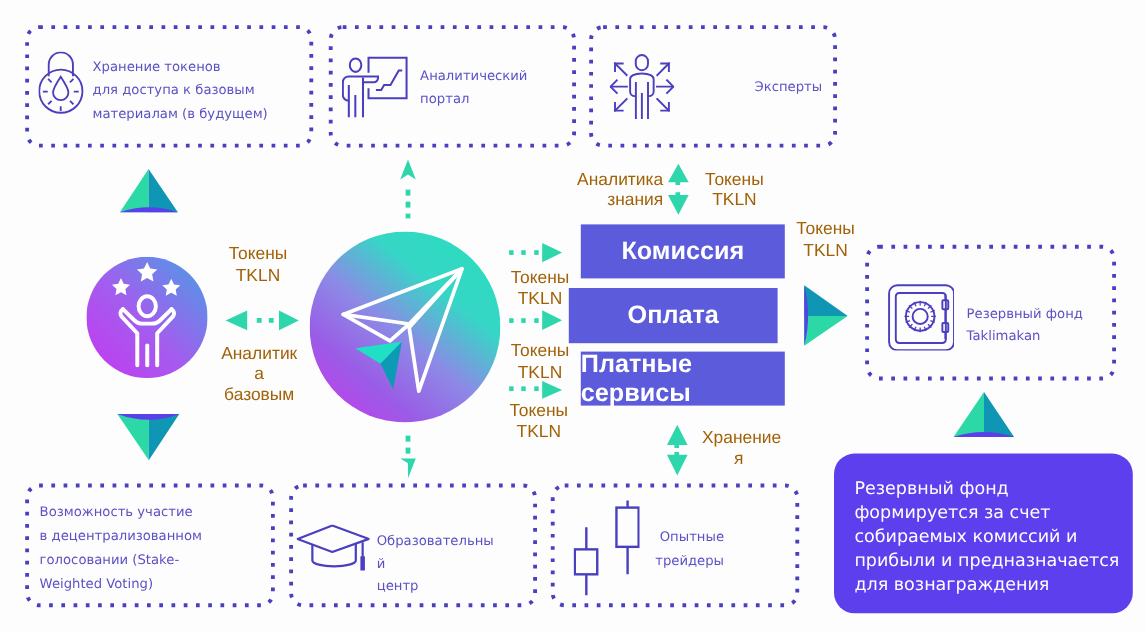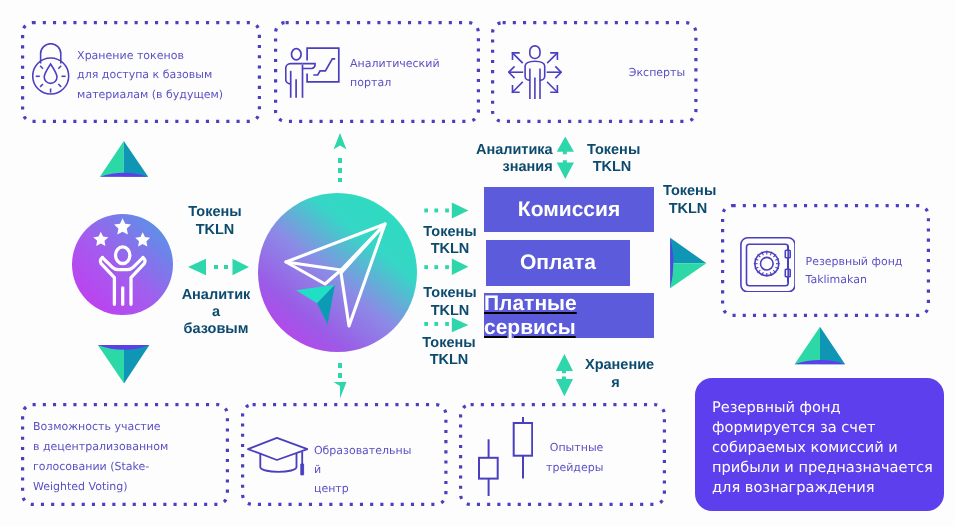--- a/index.html
+++ b/index.html
@@ -12,22 +12,22 @@
 
   
   .dcard{position:absolute;box-sizing:border-box;}
   .dcard .inner{position:absolute;inset:0;display:flex;align-items:center;}
   .dcard .inner > span[data-name$="-icon"]{display:block;line-height:0;}
   .dcard > svg{position:absolute;left:0;top:0;overflow:visible;}
 
   .cardtext{color:#5B51C4;font-size:11px;line-height:19.7px;white-space:pre;
     font-family:"DejaVu Sans",sans-serif;letter-spacing:0px;}
 
-  .glabel{position:absolute;color:#0c4a6e;font-size:14.5px;line-height:17.4px;
-    white-space:pre-line;text-align:center;font-family:"Liberation Sans",sans-serif;font-weight:bold;}
+  .glabel{position:absolute;color:#a16207;font-size:14.5px;line-height:17.4px;
+    white-space:pre-line;text-align:center;font-family:"Liberation Sans",sans-serif;}
 
   .sbox{position:absolute;background:#5B5BDB;display:flex;align-items:center;
     justify-content:center;}
   .sbox span{color:#fff;font-size:21px;font-weight:bold;letter-spacing:0px;}
 
   .note{position:absolute;background:#5D3FEE;border-radius:17px;box-sizing:border-box;}
   .note span{color:#fff;font-size:14.6px;line-height:19.9px;white-space:pre;
     display:block;font-family:"DejaVu Sans",sans-serif;}
 </style>
 </head>
@@ -213,24 +213,24 @@
     <span style="position:absolute;left:17px;top:20px;" data-name="reserve-fund-note-text">Резервный фонд
 формируется за счет
 собираемых комиссий и
 прибыли и предназначается
 для вознаграждения</span>
   </div>
 
   <div class="sbox" style="left:484px;top:187px;width:170px;height:45px;" data-name="commission-box">
     <span data-name="commission-label">Комиссия</span>
   </div>
-  <div class="sbox" style="left:486px;top:240px;width:144px;height:46px;" data-name="payment-box">
+  <div class="sbox" style="left:474px;top:240px;width:174px;height:46px;" data-name="payment-box">
     <span data-name="payment-label">Оплата</span>
   </div>
-  <div class="sbox" style="left:484px;top:293px;width:170px;height:45px;text-decoration:underline;" data-name="paid-services-box">
+  <div class="sbox" style="left:484px;top:293px;width:170px;height:45px;" data-name="paid-services-box">
     <span data-name="paid-services-label">Платные сервисы</span>
   </div>
 
   <div class="abs" style="left:258px;top:193px;width:159px;height:159px;" data-name="taklimakan-logo">
     <svg width="159" height="159" viewBox="0 0 159 159">
       <defs>
         <linearGradient id="cg" x1="0.88" y1="0.06" x2="0.17" y2="0.93">
           <stop offset="0" stop-color="#2BDCBE"></stop>
           <stop offset="0.28" stop-color="#36D6C6"></stop>
           <stop offset="0.56" stop-color="#8C8AE6"></stop>

